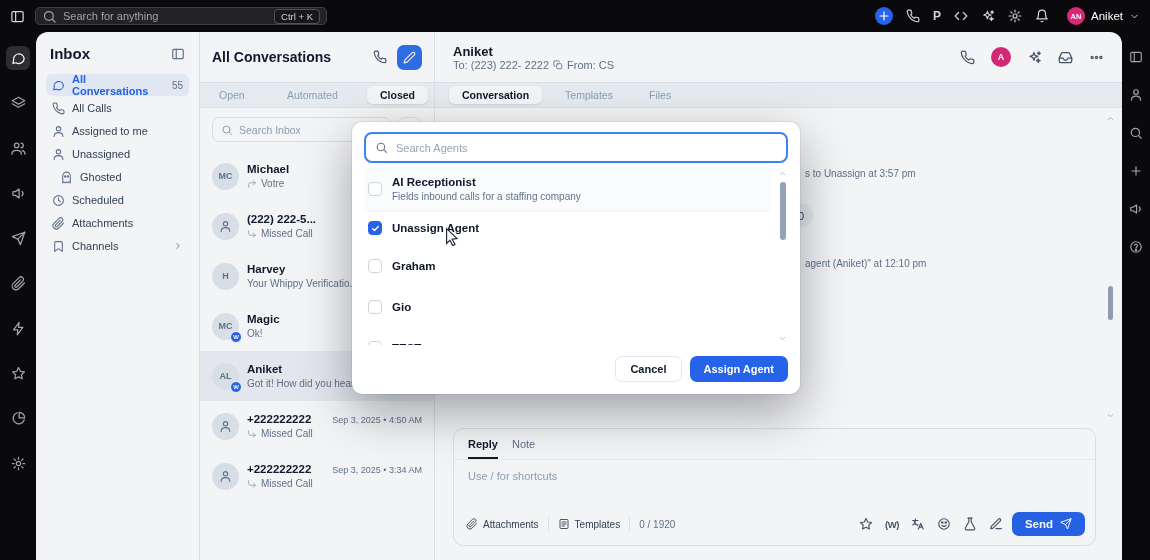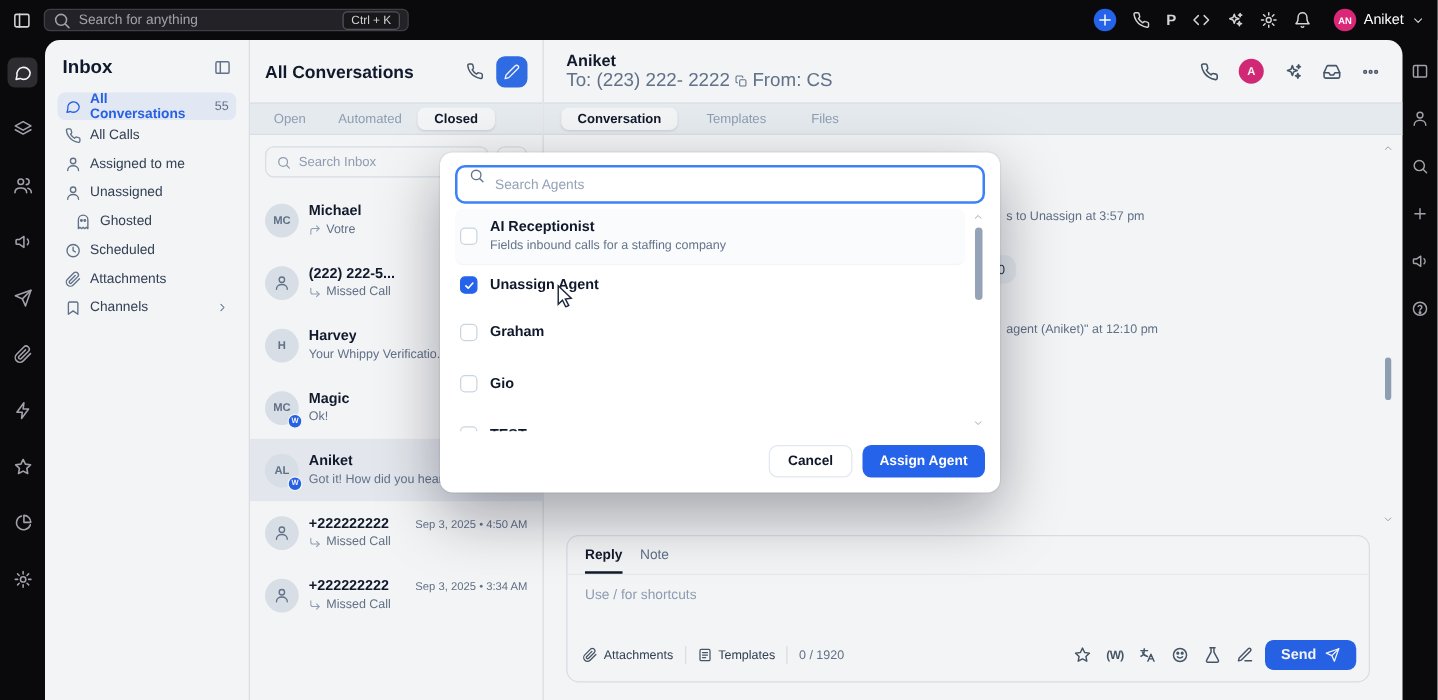--- a/index.html
+++ b/index.html
@@ -54,21 +54,21 @@
   .sb-chev .ic { width:10px; height:10px; }
 
   
   .lc { width:235px; flex:none; border-right:1px solid #e5e7eb; display:flex; flex-direction:column; }
   .col-head { height:50px; flex:none; display:flex; align-items:center; padding:0 12px; }
   .lc-title { font-size:14px; font-weight:bold; }
   .lc-actions { margin-left:auto; display:flex; align-items:center; gap:10px; color:#475569; }
   .lc-actions .ic { width:14px; height:14px; }
   .btn-compose { width:25px; height:25px; border-radius:7px; background:#2f6fed; color:#fff; border:none; display:flex; align-items:center; justify-content:center; }
   .btn-compose .ic { width:13px; height:13px; }
-  .tabs-bar { height:26px; flex:none; background:#f1f5f9; border-top:1px solid #e5e7eb; border-bottom:1px solid #e5e7eb; display:flex; align-items:center; padding:0 6px; gap:0; }
+  .tabs-bar { height:26px; flex:none; background:#f1f5f9; border-top:1px solid #e5e7eb; border-bottom:1px solid #e5e7eb; display:flex; align-items:center; padding:0 6px; gap:0;justify-content:space-between; }
   .tab { font-size:10.5px; color:#94a3b8; padding:3px 13px; border-radius:6px; white-space:nowrap; }
   .tab.active { background:#fff; color:#0f172a; font-weight:bold; box-shadow:0 1px 2px rgba(15,23,42,.12); }
   .lc-searchrow { display:flex; gap:6px; padding:9px 12px; }
   .lc-search { flex:1; height:25px; border:1px solid #e2e8f0; border-radius:7px; display:flex; align-items:center; gap:6px; padding:0 8px; color:#94a3b8; }
   .lc-search .ic { width:12px; height:12px; }
   .lc-search input { flex:1; border:none; outline:none; font-size:10.5px; font-family:inherit; color:#334155; background:transparent; min-width:0; }
   .lc-search input::placeholder { color:#94a3b8; }
   .btn-filter { width:25px; height:25px; flex:none; border:1px solid #e2e8f0; background:#fff; border-radius:7px; color:#64748b; display:flex; align-items:center; justify-content:center; }
   .btn-filter .ic { width:12px; height:12px; }
   .lc-list { flex:1; overflow:hidden; }
@@ -82,21 +82,21 @@
   .ci-name { font-size:11.5px; font-weight:bold; color:#0f172a; white-space:nowrap; overflow:hidden; }
   .ci-date { margin-left:auto; font-size:9px; color:#64748b; white-space:nowrap; }
   .ci-prev { display:flex; align-items:center; gap:4px; margin-top:3px; font-size:10px; color:#64748b; }
   .ci-prev .ic { width:10px; height:10px; color:#94a3b8; }
   .ci-prev span { white-space:nowrap; overflow:hidden; text-overflow:ellipsis; }
 
   
   .cv { flex:1; display:flex; flex-direction:column; position:relative; min-width:0; }
   .cv-head { height:50px; flex:none; display:flex; align-items:center; padding:0 18px; }
   .cv-id .cv-name { font-size:13px; font-weight:bold; }
-  .cv-meta { font-size:15px; color:#64748b; display:flex; align-items:center; gap:4px; margin-top:0; }
+  .cv-meta { font-size:11px; color:#64748b; display:flex; align-items:center; gap:4px; margin-top:0; }
   .cv-meta .ic { width:10px; height:10px; }
   .cv-actions { margin-left:auto; display:flex; align-items:center; gap:16px; color:#475569; }
   .cv-actions .ic { width:15px; height:15px; }
   .cv-avatar { width:20px; height:20px; border-radius:50%; background:#db2777; color:#fff; font-size:9px; font-weight:bold; display:flex; align-items:center; justify-content:center; }
   .cv-tabsbar { justify-content:flex-start; padding-left:14px; gap:10px; }
   .cv-body { flex:1; position:relative; }
   .frag-note { position:absolute; font-size:10px; color:#64748b; white-space:nowrap; }
   .frag-bubble { position:absolute; background:#f1f5f9; border-radius:10px; height:23px; display:flex; align-items:center; justify-content:flex-end; padding:0 9px; font-size:10.5px; color:#334155; }
   .cv-scroll { position:absolute; right:7px; top:6px; height:306px; width:10px; display:flex; flex-direction:column; align-items:center; color:#94a3b8; }
   .cv-scroll .thumb { position:absolute; top:172px; width:5px; height:34px; border-radius:3px; background:#94a3b8; }
@@ -115,21 +115,21 @@
   .vdiv { width:1px; height:14px; background:#e2e8f0; }
   .rb-count { font-size:10px; color:#64748b; }
   .rb-icons { margin-left:auto; display:flex; align-items:center; gap:12px; color:#475569; }
   .rb-icons .ic { width:14px; height:14px; }
   .ai-glyph { font-size:9.5px; font-weight:bold; color:#475569; letter-spacing:-0.5px; }
   .btn-send { display:flex; align-items:center; gap:7px; background:#2563eb; color:#fff; border:none; border-radius:7px; padding:6px 13px; font-size:11.5px; font-weight:bold; font-family:inherit; }
   .btn-send .ic { width:12px; height:12px; }
 
   
   .modal { position:absolute; left:352px; top:122px; width:448px; height:272px; background:#fff; border-radius:10px; box-shadow:0 18px 50px rgba(2,6,23,.35), 0 0 0 1px rgba(2,6,23,.05); z-index:60; display:flex; flex-direction:column; padding:10px 12px 12px; }
-  .m-search { height:31px; flex:none; border:2px solid #3b82f6; border-radius:8px; display:flex; gap:8px; padding:0 9px; color:#64748b; }
+  .m-search { height:31px; flex:none; border:2px solid #3b82f6; border-radius:8px; display:flex; align-items:center; gap:8px; padding:0 9px; color:#64748b; }
   .m-search .ic { width:13px; height:13px; }
   .m-search input { flex:1; border:none; outline:none; font-size:11px; font-family:inherit; background:transparent; color:#334155; }
   .m-search input::placeholder { color:#94a3b8; }
   .m-list { flex:1; margin-top:4px; position:relative; overflow:hidden; padding-right:16px; }
   .m-row { display:flex; align-items:center; gap:10px; padding:9px 4px; border-radius:6px; }
   .m-row.hover { background:#fafbfc; border-bottom:1px solid #f1f5f9; }
   .m-row-text { display:flex; flex-direction:column; gap:3px; }
   .m-label { font-size:11.5px; color:#0f172a; font-weight:bold; }
   .m-desc { font-size:10px; color:#64748b; }
   .cb { width:14px; height:14px; flex:none; border-radius:4px; border:1.5px solid #cbd5e1; background:#fff; display:flex; align-items:center; justify-content:center; }

